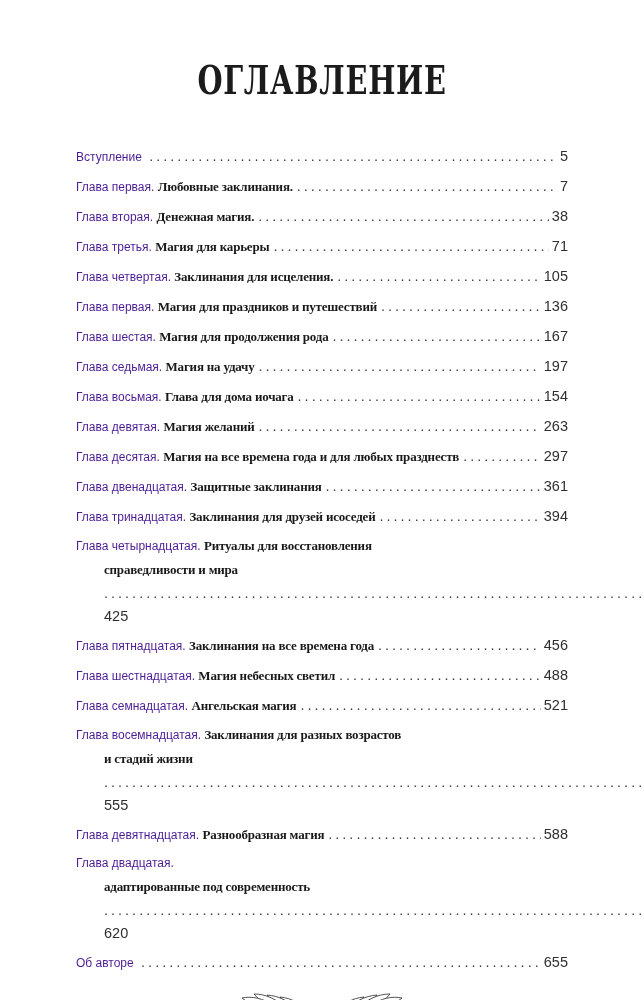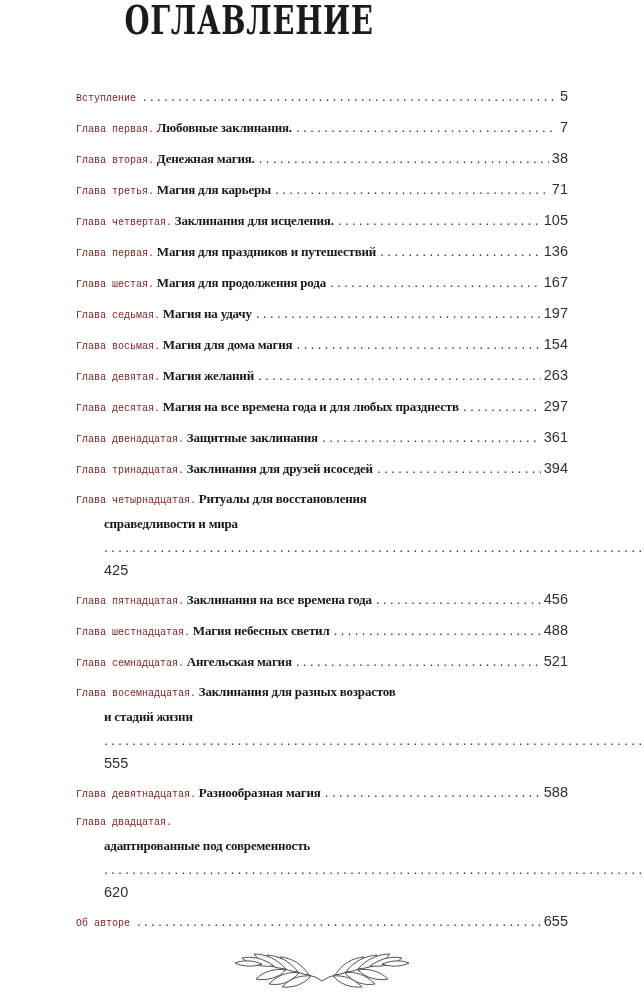--- a/index.html
+++ b/index.html
@@ -16,21 +16,22 @@
   }
   .page {
     width: 644px;
     height: 1000px;
     background: #ffffff;
     box-sizing: border-box;
     padding: 0 76px;
   }
   .page-title {
     margin: 0;
-    text-align: left;
+    padding-top: 60px;
+    text-align: center;
     font-family: "DejaVu Serif", serif;
     font-weight: bold;
     font-size: 40px;
     line-height: 1;
     color: #1b1b1b;
     letter-spacing: 1px;
   }
   .page-title .squeeze {
     display: inline-block;
     transform: scaleX(0.72);
@@ -47,23 +48,23 @@
     display: flex;
     align-items: baseline;
     line-height: 23px;
     white-space: nowrap;
   }
   .line.cont {
     padding-left: 24px;
     flex-direction: column;
   }
   .prefix {
-    font-family: Liberation Mono, monospace;
-    font-size: 10px;
-    color: #7f1d1d;
+    font-family: Liberation Sans, sans-serif;
+    font-size: 12px;
+    color: #4c1d95;
     margin-right: 0.28em;
   }
   .chtitle {
     font-family: "Liberation Serif", serif;
     font-weight: bold;
     font-size: 13px;
     letter-spacing: -0.2px;
     color: #191919;
   }
   .leader {
@@ -161,21 +162,21 @@
         <div class="line">
           <span class="prefix">Глава седьмая.</span>
           <span class="chtitle">Магия на удачу</span>
           <span class="leader"></span>
           <span class="pagenum">197</span>
         </div>
       </div>
       <div class="entry">
         <div class="line">
           <span class="prefix">Глава восьмая.</span>
-          <span class="chtitle">Магия для дома магия</span>
+          <span class="chtitle">Глава для дома иочага</span>
           <span class="leader"></span>
           <span class="pagenum">154</span>
         </div>
       </div>
       <div class="entry">
         <div class="line">
           <span class="prefix">Глава девятая.</span>
           <span class="chtitle">Магия желаний</span>
           <span class="leader"></span>
           <span class="pagenum">263</span>

